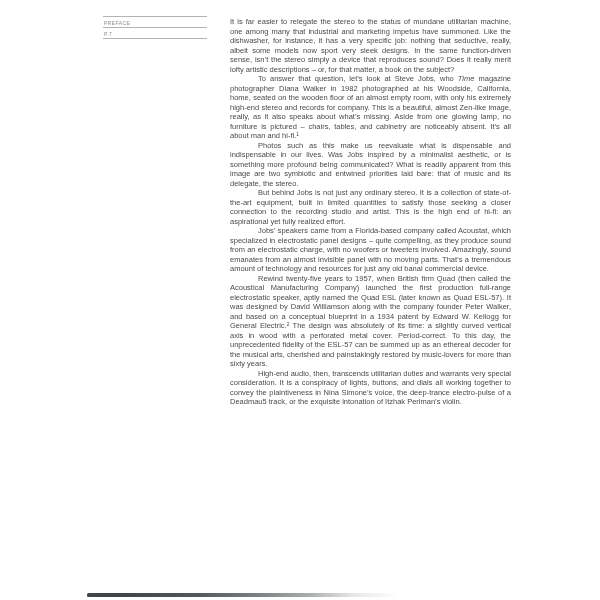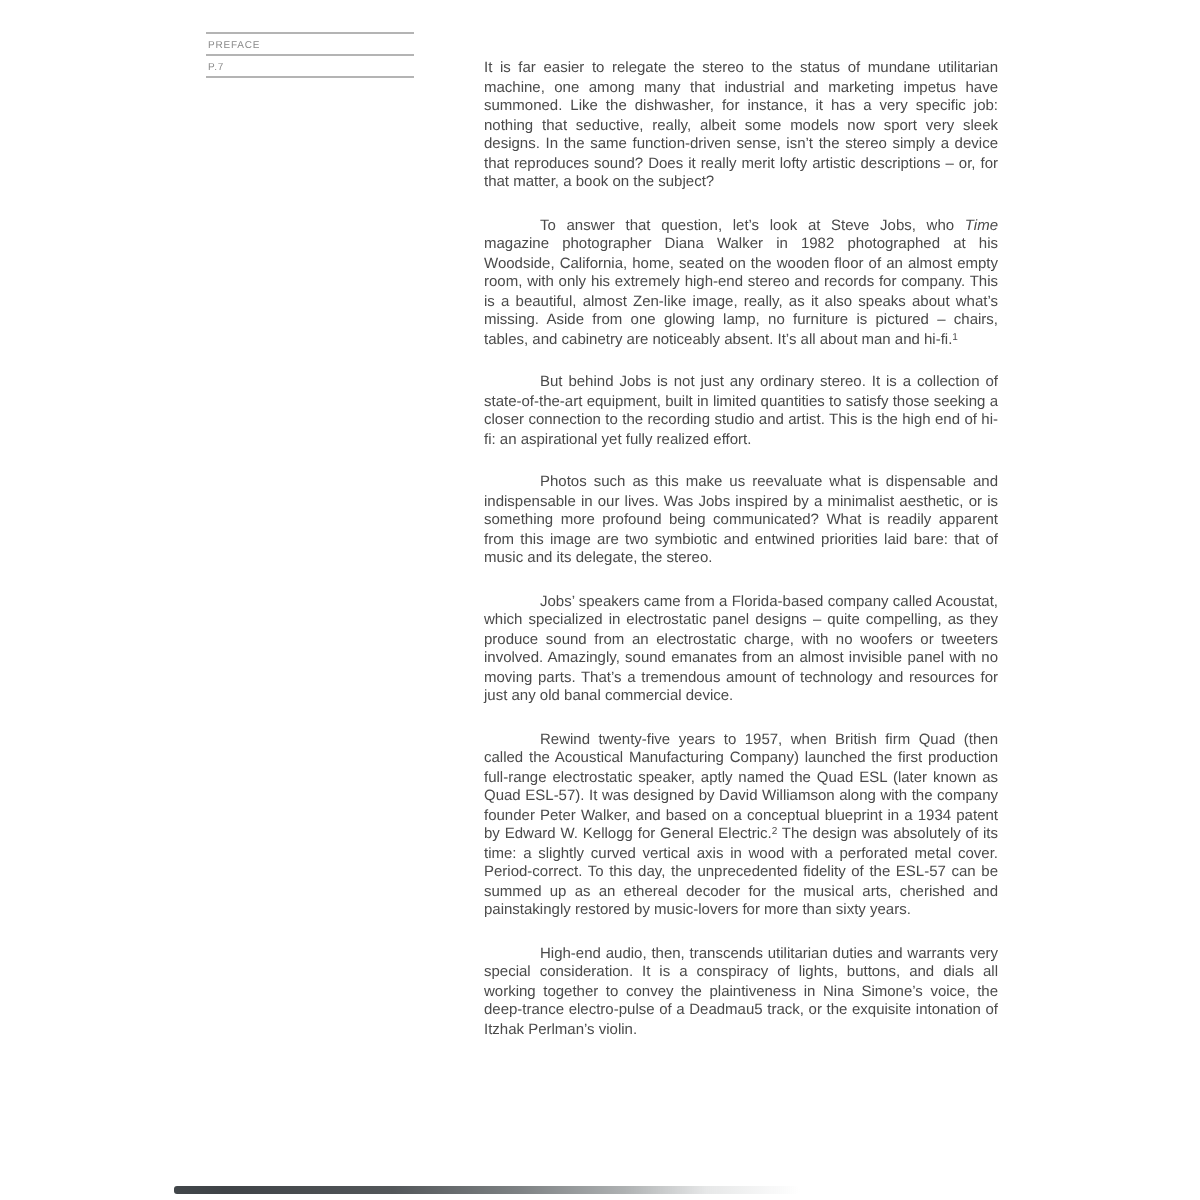--- a/index.html
+++ b/index.html
@@ -37,21 +37,21 @@
     position: absolute;
     left: 230px;
     top: 17px;
     width: 281px;
     color: var(--body_text, #4a4a4a);
     font-size: 7.5px;
     line-height: 9.5px;
     text-align: justify;
   }
   .text-column p {
-    margin: 12px;
+    margin: 0;
   }
   .text-column p.indent {
     text-indent: 28px;
   }
   .text-column sup {
     font-size: 5px;
     line-height: 0;
     vertical-align: 2px;
   }
   .page-edge {
@@ -78,22 +78,22 @@
 <div class="sheet">
 
   <div class="ref-block">
     <div class="ref-row">PREFACE</div>
     <div class="ref-row">P.7</div>
   </div>
 
   <div class="text-column">
       <p><span>It is far easier to relegate the stereo to the status of mundane utilitarian machine, one among many that industrial and marketing impetus have summoned. Like the dishwasher, for instance, it has a very specific job: nothing that seductive, really, albeit some models now sport very sleek designs. In the same function-driven sense, isn’t the stereo simply a device that reproduces sound? Does it really merit lofty artistic descriptions – or, for that matter, a book on the subject?</span></p>
       <p class="indent"><span>To answer that question, let’s look at Steve Jobs, who </span><i>Time</i><span> magazine photographer Diana Walker in 1982 photographed at his Woodside, California, home, seated on the wooden floor of an almost empty room, with only his extremely high-end stereo and records for company. This is a beautiful, almost Zen-like image, really, as it also speaks about what’s missing. Aside from one glowing lamp, no furniture is pictured – chairs, tables, and cabinetry are noticeably absent. It’s all about man and hi-fi.</span><sup>1</sup></p>
+      <p class="indent"><span>Photos such as this make us reevaluate what is dispensable and indispensable in our lives. Was Jobs inspired by a minimalist aesthetic, or is something more profound being communicated? What is readily apparent from this image are two symbiotic and entwined priorities laid bare: that of music and its delegate, the stereo.</span></p>
       <p class="indent"><span>But behind Jobs is not just any ordinary stereo. It is a collection of state-of-the-art equipment, built in limited quantities to satisfy those seeking a closer connection to the recording studio and artist. This is the high end of hi-fi: an aspirational yet fully realized effort.</span></p>
-      <p class="indent"><span>Photos such as this make us reevaluate what is dispensable and indispensable in our lives. Was Jobs inspired by a minimalist aesthetic, or is something more profound being communicated? What is readily apparent from this image are two symbiotic and entwined priorities laid bare: that of music and its delegate, the stereo.</span></p>
       <p class="indent"><span>Jobs’ speakers came from a Florida-based company called Acoustat, which specialized in electrostatic panel designs – quite compelling, as they produce sound from an electrostatic charge, with no woofers or tweeters involved. Amazingly, sound emanates from an almost invisible panel with no moving parts. That’s a tremendous amount of technology and resources for just any old banal commercial device.</span></p>
       <p class="indent"><span>Rewind twenty-five years to 1957, when British firm Quad (then called the Acoustical Manufacturing Company) launched the first production full-range electrostatic speaker, aptly named the Quad ESL (later known as Quad ESL-57). It was designed by David Williamson along with the company founder Peter Walker, and based on a conceptual blueprint in a 1934 patent by Edward W. Kellogg for General Electric.</span><sup>2</sup><span> The design was absolutely of its time: a slightly curved vertical axis in wood with a perforated metal cover. Period-correct. To this day, the unprecedented fidelity of the ESL-57 can be summed up as an ethereal decoder for the musical arts, cherished and painstakingly restored by music-lovers for more than sixty years.</span></p>
       <p class="indent"><span>High-end audio, then, transcends utilitarian duties and warrants very special consideration. It is a conspiracy of lights, buttons, and dials all working together to convey the plaintiveness in Nina Simone’s voice, the deep-trance electro-pulse of a Deadmau5 track, or the exquisite intonation of Itzhak Perlman’s violin.</span></p>
     </div>
 
   <div class="page-edge"></div>
 
 </div>
 
 </body></html>

